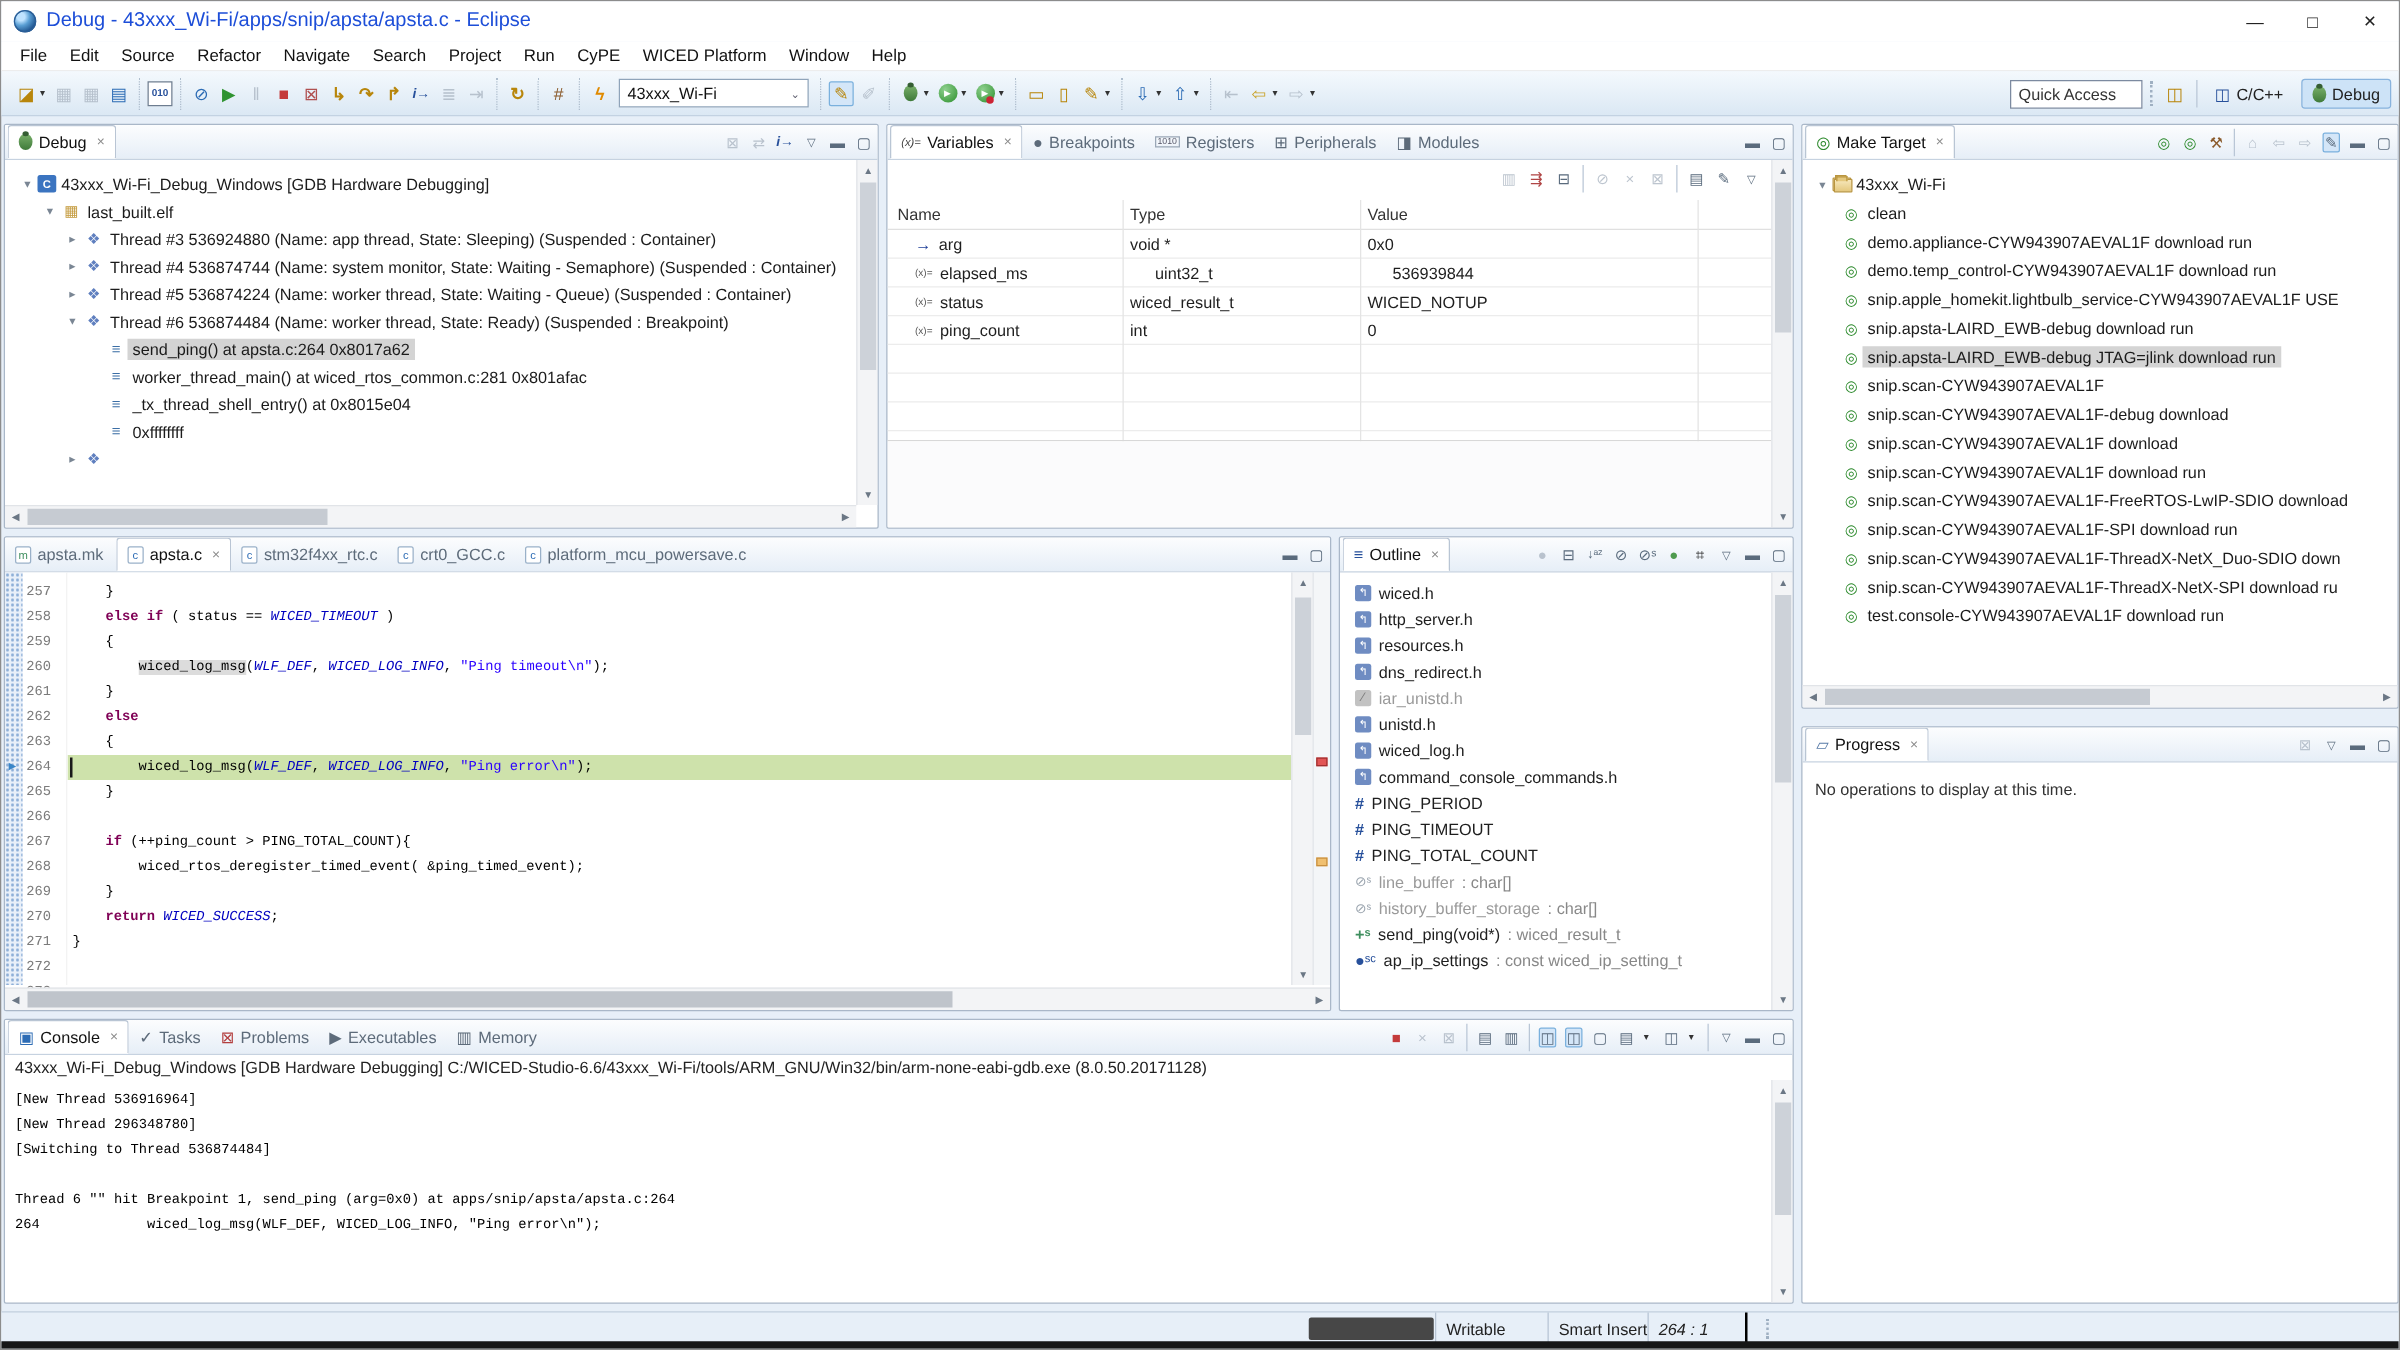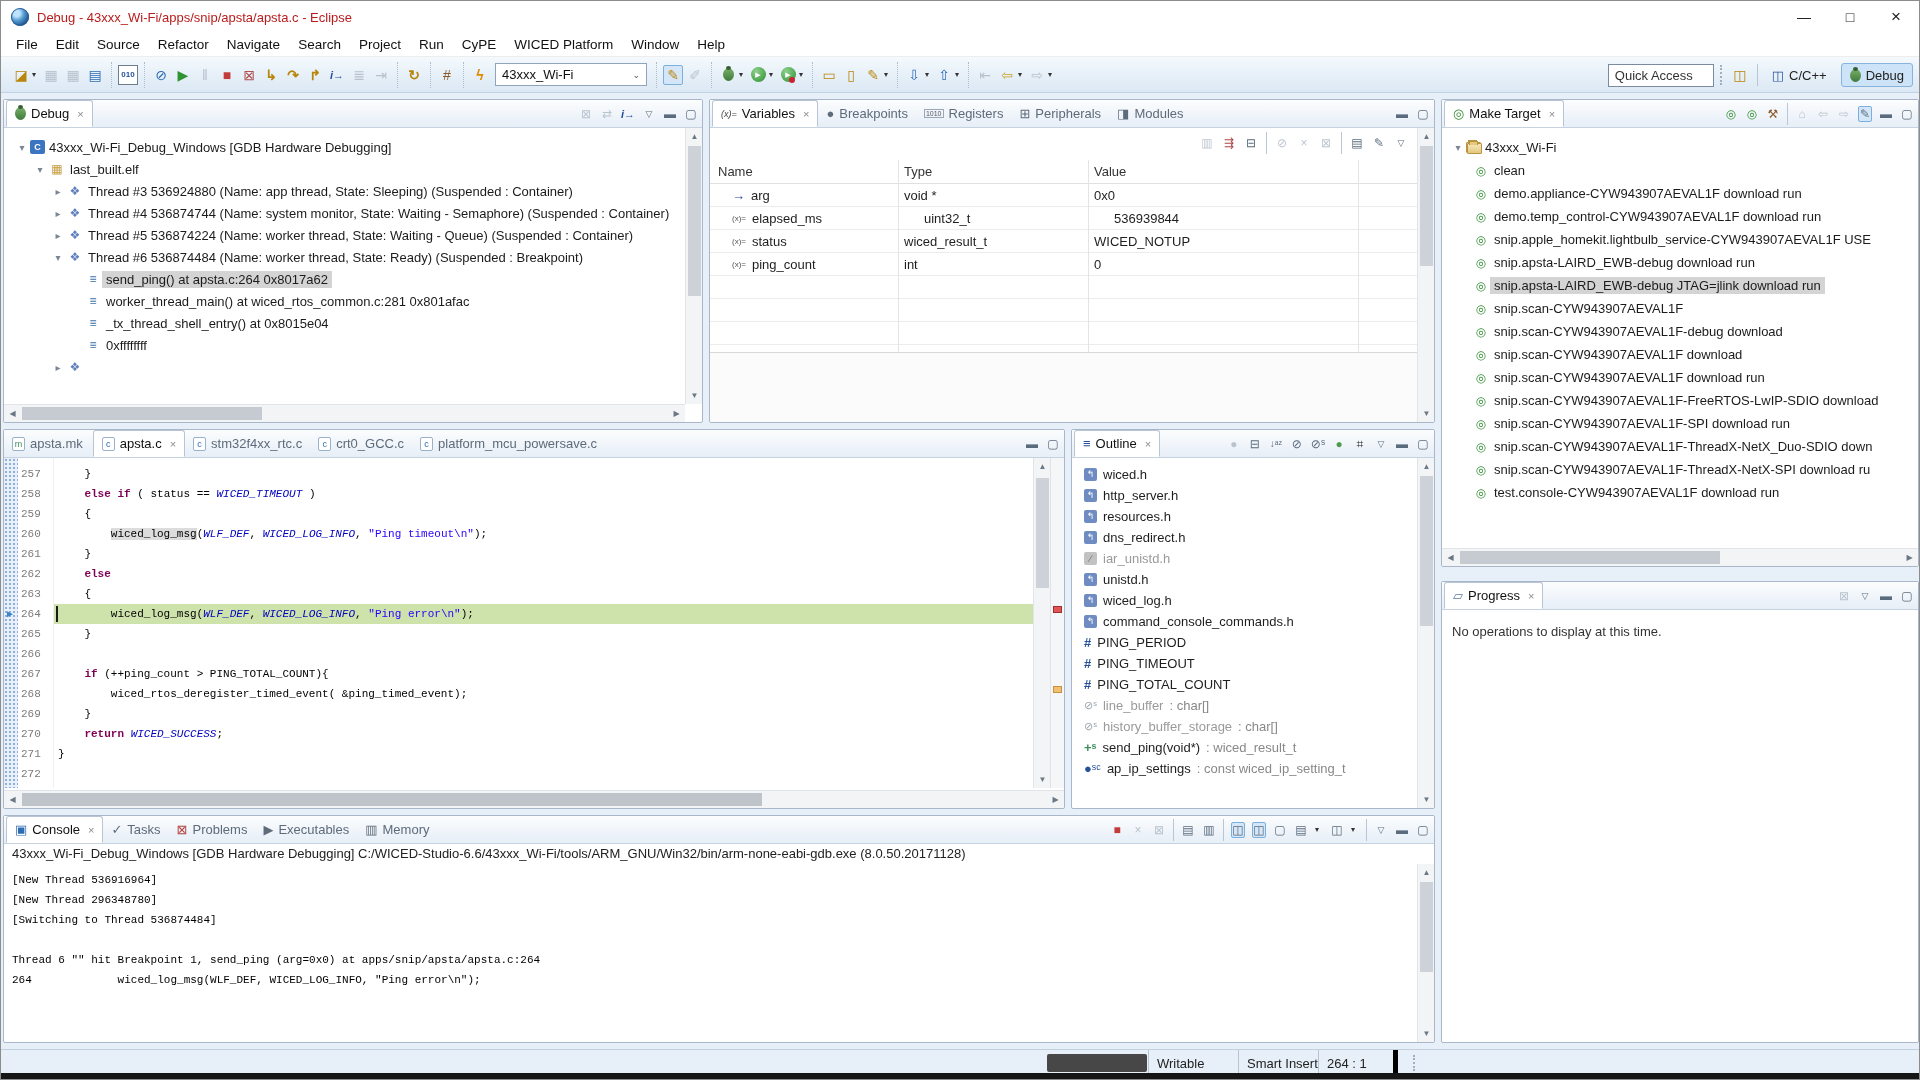--- a/index.html
+++ b/index.html
@@ -2,21 +2,21 @@
 <html><head>
 <meta charset="utf-8">
 <style>
   html,body{margin:0;padding:0;background:#222;}
   .win{position:relative;width:1920px;height:1080px;background:#e7eff8;font-family:"Liberation Sans",sans-serif;
        font-size:13px;color:#1e1e1e;overflow:hidden;border:1px solid #8c8c8c;box-sizing:border-box;}
   *{box-sizing:border-box;}
   
   .titlebar{height:32px;background:#fff;display:flex;align-items:center;padding-left:10px;gap:8px;}
   .app-logo{width:18px;height:18px;border-radius:50%;background:radial-gradient(circle at 32% 30%,#bfe3ff 0 18%,#5a9fd4 40%,#1b4f8a 75%,#123a66 100%);box-shadow:inset 0 0 0 1px #2a5e97;}
-  .title-text{font-size:13px;color:#b91c1c;}
+  .title-text{font-size:16px;color:#1d4ed8;}
   .win-controls{margin-left:auto;display:flex;height:32px;}
   .win-btn{width:46px;height:32px;display:flex;align-items:center;justify-content:center;font-size:14px;color:#222;}
   .menubar{height:24px;background:#fff;display:flex;align-items:center;padding-left:6px;border-bottom:1px solid #ededed;}
   .menu-item{padding:3px 9px;font-size:13.5px;color:#111;}
   .toolbar{height:36px;background:linear-gradient(#f4f9fd,#dbe8f4);border-bottom:1px solid #c3d2e2;display:flex;align-items:center;padding:0 4px;position:relative;}
   .tgroup{display:flex;align-items:center;padding:0 5px;border-left:1px dotted #aebdcd;height:26px;}
   .tgroup:first-child{border-left:none;}
   .ticon{min-width:20px;height:20px;display:flex;align-items:center;justify-content:center;font-size:14px;margin:0 1px;color:#4a5a6c;}
   .drop{font-size:8px;color:#333;width:8px;}
   .grayed{color:#a7b2bf !important;opacity:.75;}
@@ -775,18 +775,18 @@
       <span class="sb-btn gi" style="top:0;" data-name="scroll-up-icon">▲</span>
       <div class="sb-thumb-v" style="top:18px;height:90px;" data-name="scrollbar-thumb"></div>
       <span class="sb-btn gi" style="bottom:0;" data-name="scroll-down-icon">▼</span>
     </div>
   </div>
 
   <div class="statusbar" data-name="status-bar">
     <div class="st-widget" style="left:1046px;top:4px;width:100px;height:18px;" data-name="status-indicator"></div>
     <div class="st-cell" style="left:1147px;width:90px;" data-name="status-writable">Writable</div>
     <div class="st-cell" style="left:1237px;width:80px;" data-name="status-insert-mode">Smart Insert</div>
-    <div class="st-cell" style="left:1317px;width:80px;border-right:5px solid #000000;" data-name="status-cursor-position">264 : 1</div>
+    <div class="st-cell" style="left:1317px;width:80px;border-right:2px solid #000000;font-style:italic;" data-name="status-cursor-position">264 : 1</div>
     <div class="st-handle" style="left:1412px;" data-name="status-drag-handle"></div>
   </div>
   <div class="blackstrip" data-name="window-bottom-edge"></div>
 
 </div>
 
 </body></html>

